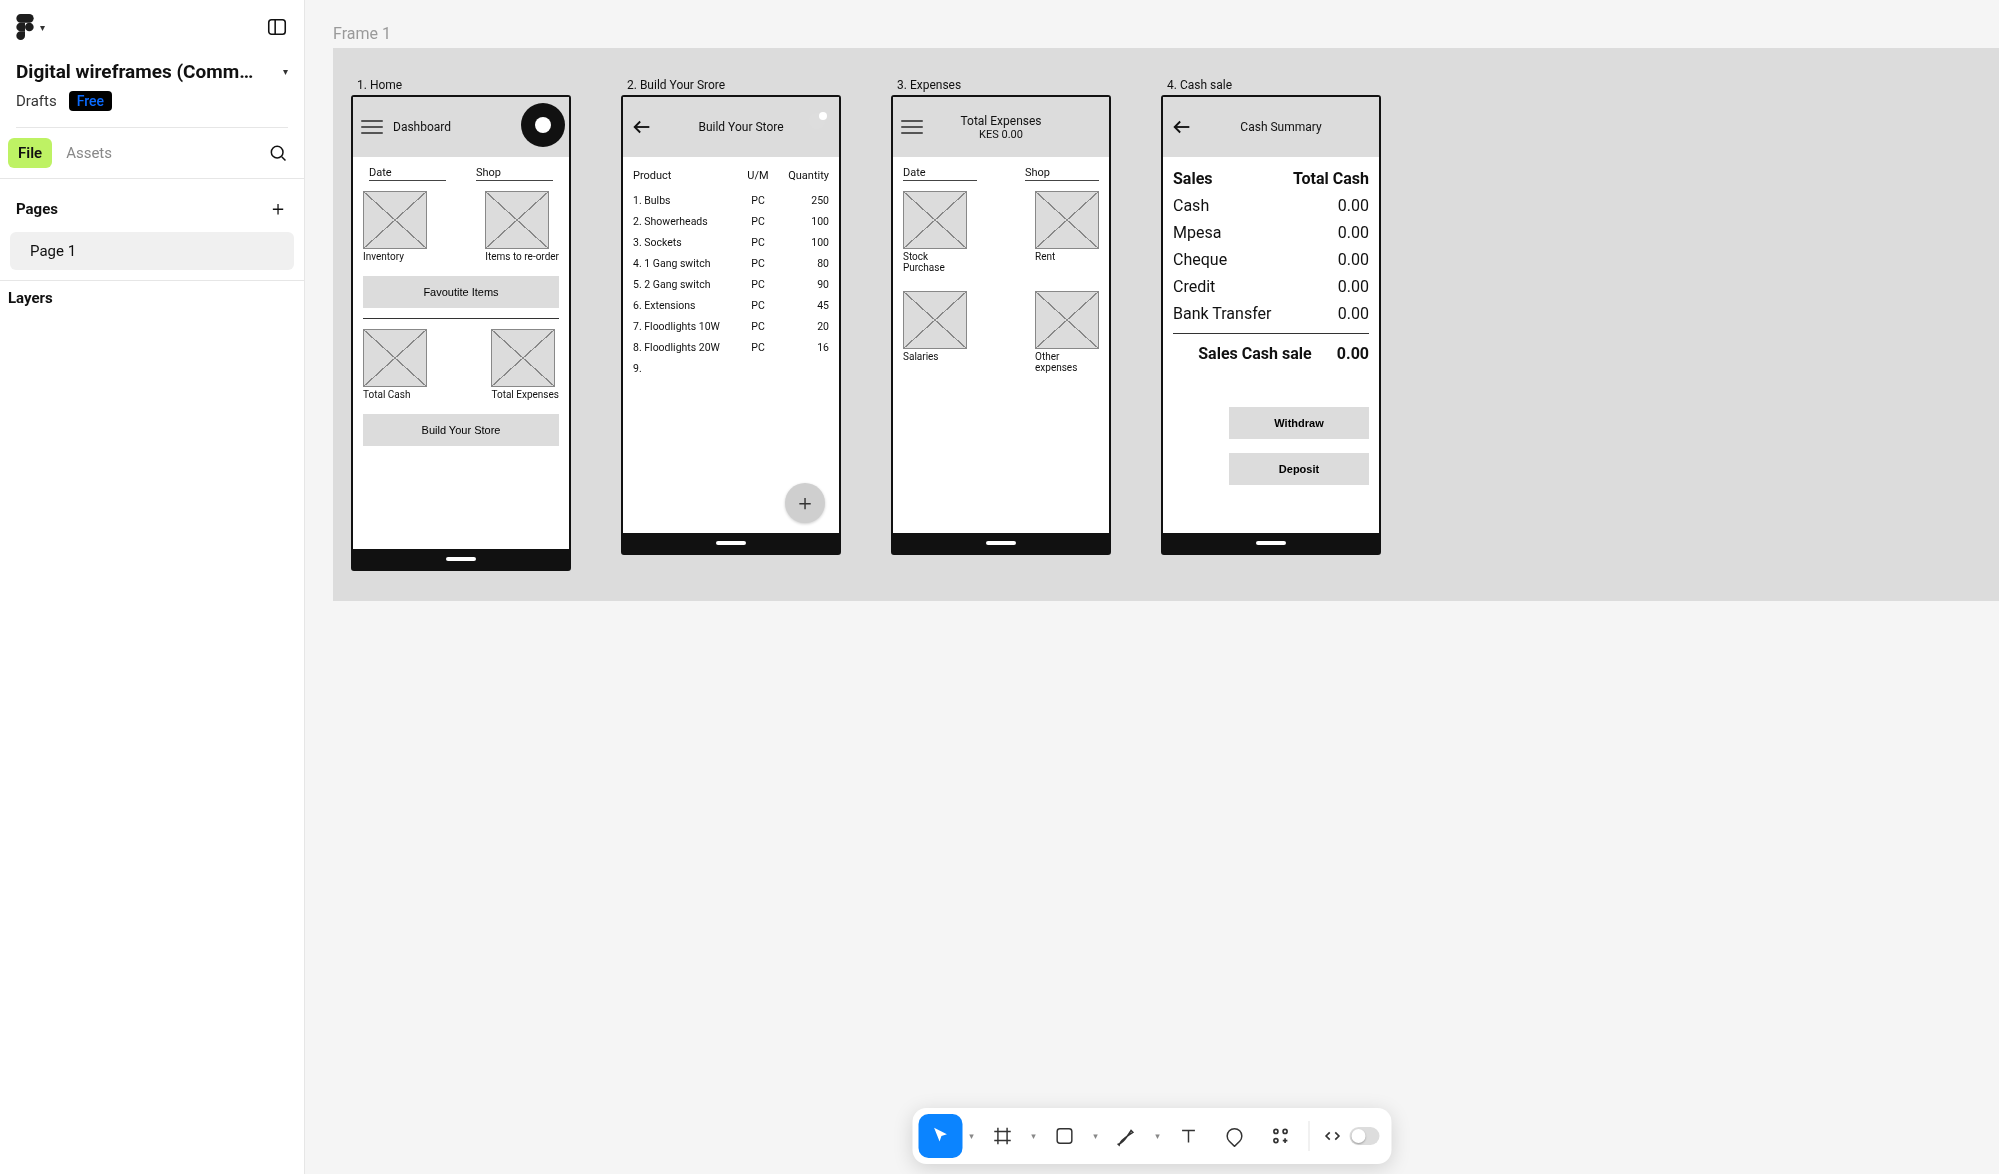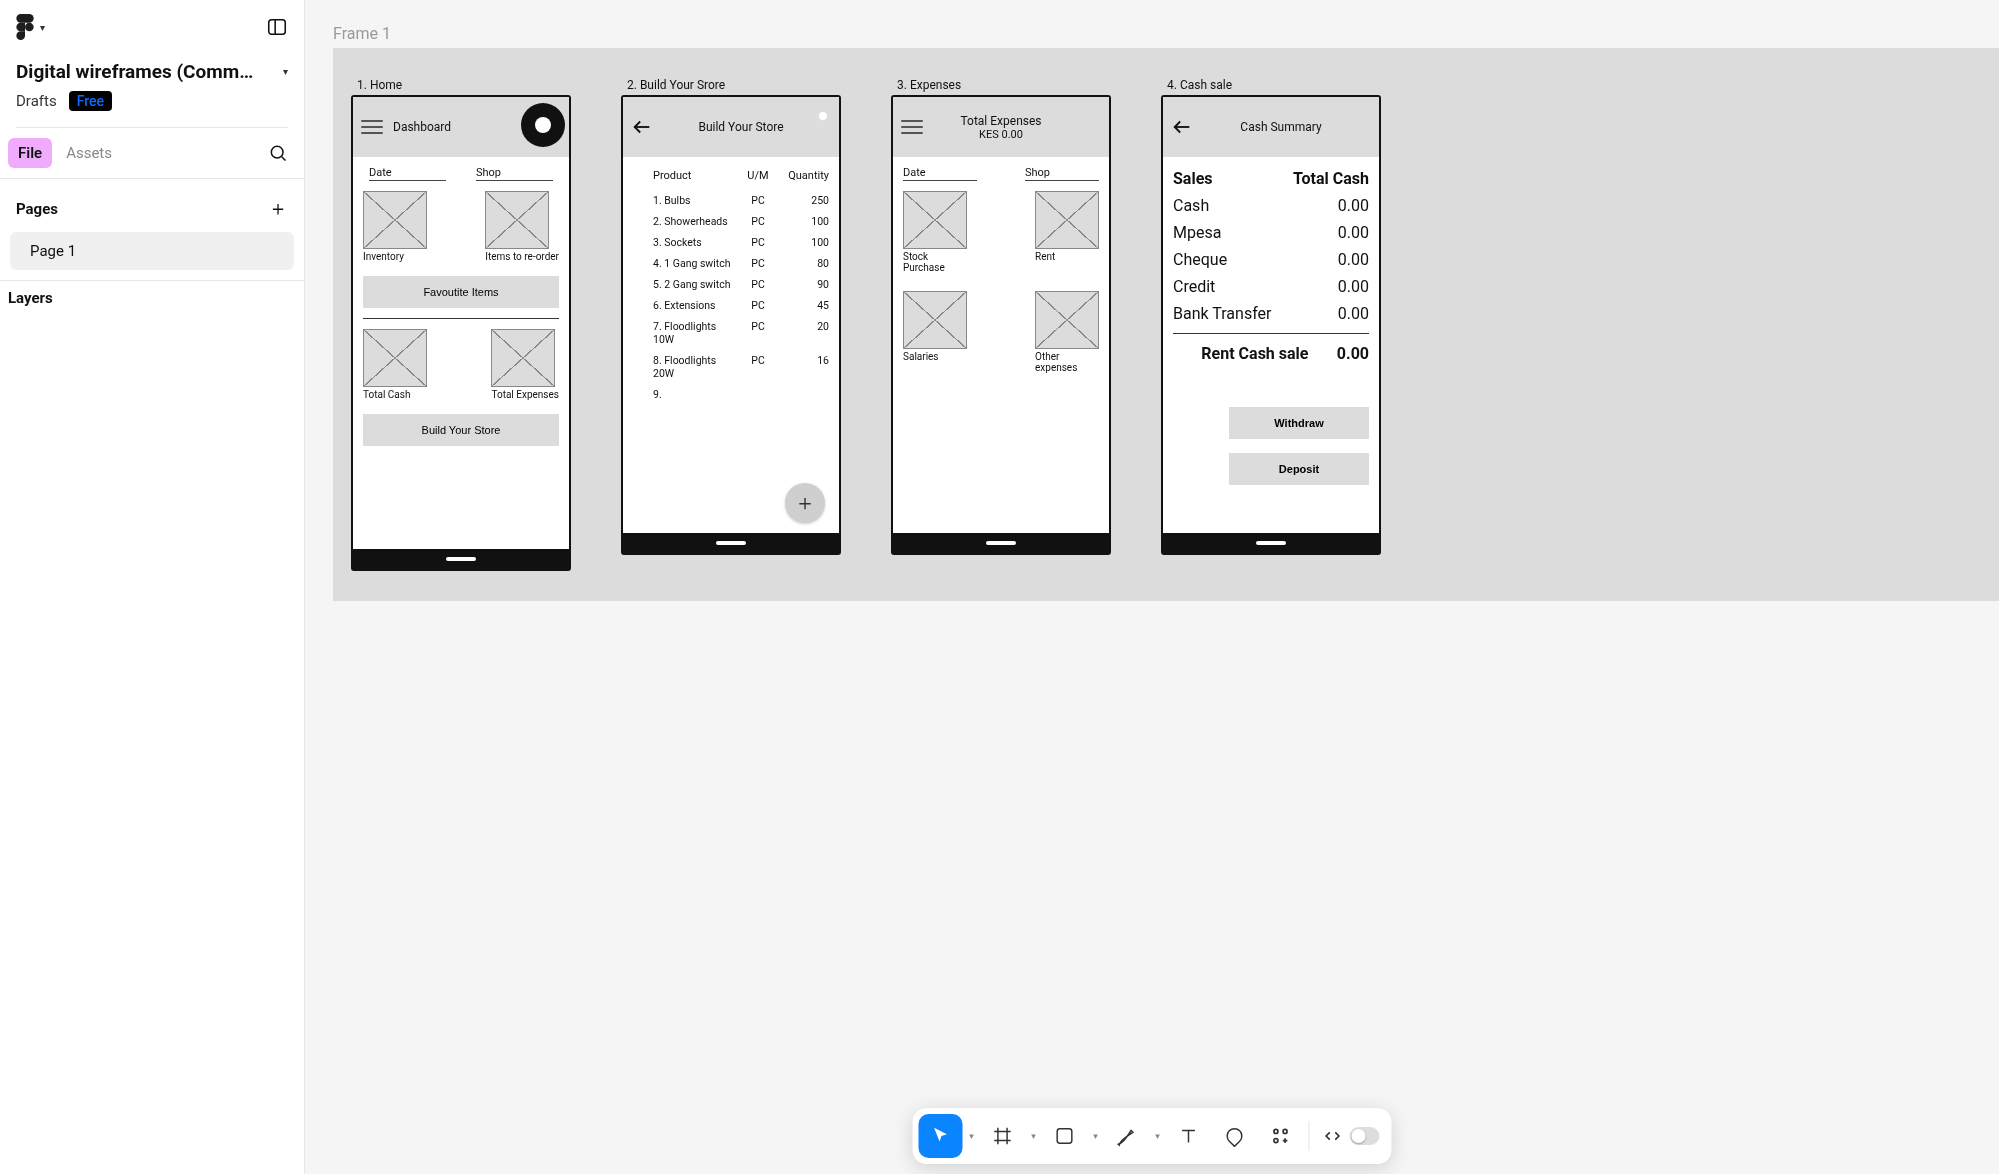--- a/index.html
+++ b/index.html
@@ -16,21 +16,21 @@
   .caret { font-size:10px; color:#333; }
   .panel-icon svg { display:block; }
   .file-title-row { margin-top:20px; display:flex; align-items:center; justify-content:space-between; }
   .file-title { font-size:19px; font-weight:700; max-width:240px; white-space:nowrap; overflow:hidden; text-overflow:ellipsis; }
   .crumbs { margin-top:8px; font-size:15px; color:#333; display:flex; align-items:center; gap:12px; padding-bottom:16px; border-bottom:1px solid #e6e6e6;}
   .free-badge { background:#000000; color:#0b6bff; border-radius:4px; padding:2px 8px; font-size:14px; font-weight:500;}
 
   .tabs { display:flex; align-items:center; justify-content:space-between; padding:10px 16px 10px 8px; border-bottom:1px solid #e6e6e6;}
   .tabs-left { display:flex; gap:4px; }
   .tab { font-size:15px; padding:6px 10px; border-radius:6px; color:#888; cursor:pointer;}
-  .tab.active { background:#f0abfc; color:#111; font-weight:600;}
+  .tab.active { background:#bef264; color:#111; font-weight:600;}
   .search-icon svg{display:block;}
 
   .section-row { display:flex; align-items:center; justify-content:space-between; padding:16px 16px 10px 16px; font-size:15px; font-weight:700;}
   .plus { font-size:20px; font-weight:400; cursor:pointer;}
   .page-item { margin:0 10px 10px 10px; padding:10px 20px; border-radius:6px; background:#f0f0f0; font-size:15px;}
   .layers-title { padding:8px; border-top:1px solid #e6e6e6; font-weight:700; font-size:15px;}
 
   
   .canvas { flex:1; background:#f5f5f5; position:relative; overflow:auto; }
   .frame-label { position:absolute; top:24px; left:28px; color:#9a9a9a; font-size:16px;}
@@ -68,21 +68,21 @@
   .xgrid{display:flex;justify-content:space-between;margin-top:10px;}
   .xitem{display:flex;flex-direction:column;align-items:flex-start;}
   .xitem.right{align-items:flex-start;}
   .xitem .xbox{width:64px;height:58px;}
   .xitem .cap{font-size:10px;margin-top:2px;}
   .wbtn{background:#dcdcdc;border:none;font-size:11px;padding:10px 0;width:100%;text-align:center;margin-top:14px;cursor:pointer;}
   .hr{height:1px;background:#333;margin:10px 0;}
 
   .thead,.trow{display:flex;font-size:10.5px;padding:4px 0;}
   .thead{font-size:11px;border-bottom:0;margin-bottom:4px;}
-  .c-prod{flex:1.6;margin-left:20px;}
+  .c-prod{flex:1.6;}
   .c-um{width:42px;text-align:center;}
   .c-qty{width:50px;text-align:right;}
   .fab{position:absolute;right:14px;bottom:30px;width:40px;height:40px;border-radius:50%;background:#cfcfcf;display:flex;align-items:center;justify-content:center;font-size:22px;color:#333;cursor:pointer;box-shadow:0 1px 3px rgba(0,0,0,.2);}
 
   .exp-grid{display:flex;flex-wrap:wrap;justify-content:space-between;gap:18px 4px;}
   .exp-item{display:flex;flex-direction:column;width:64px;}
   .exp-item .xbox{width:64px;height:58px;}
   .exp-item .cap{font-size:10px;margin-top:2px;}
   .exp-top{display:flex;justify-content:space-between;margin-bottom:10px;}
   .exp-top .uline-field{width:74px;}
@@ -365,21 +365,21 @@
                 <div class="sumrow">
                   <span>Credit</span>
                   <span>0.00</span>
                 </div>
                 <div class="sumrow">
                   <span>Bank Transfer</span>
                   <span>0.00</span>
                 </div>
                 <div class="sumhr"></div>
                 <div class="sumrow bold">
-                  <span style="flex:1;text-align:center">Rent  Cash sale</span>
+                  <span style="flex:1;text-align:center">Sales  Cash sale</span>
                   <span>0.00</span>
                 </div>
                 <button class="wbtn narrow" style="margin-top: 40px;">Withdraw</button>
                 <button class="wbtn narrow">Deposit</button>
               </div>
             <div class="ph-bottom">
                 <div class="home-pill"></div>
               </div>
           </div>
         </div>

